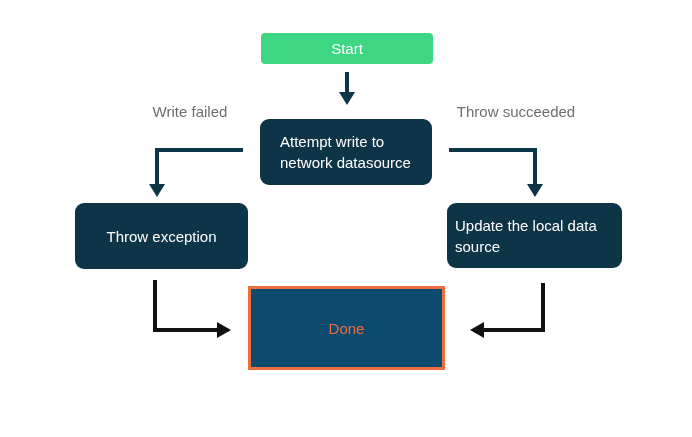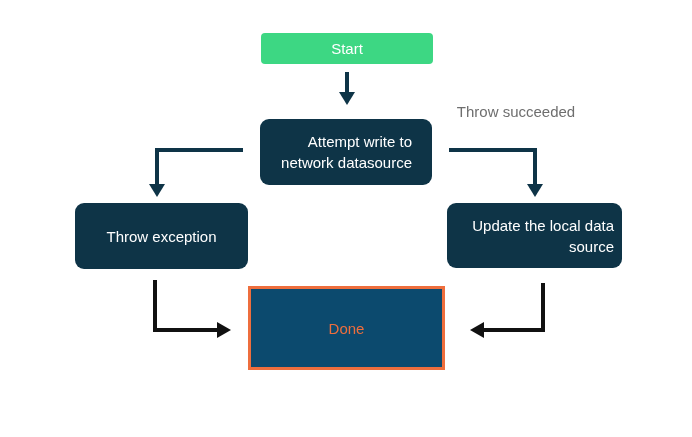--- a/index.html
+++ b/index.html
@@ -20,21 +20,21 @@
     height: 437px;
     background: var(--bg);
     overflow: hidden;
   }
 
   .node {
     position: absolute;
     display: flex;
     align-items: center;
     justify-content: center;
-    text-align: right;
+    text-align: left;
     font-size: 15px;
     line-height: 21px;
   }
 
   .node--start {
     left: 261px; top: 33px;
     width: 172px; height: 31px;
     background: var(--green);
     color: #ffffff;
     border-radius: 4px;
@@ -140,20 +140,21 @@
   <div class="node node--start">Start</div>
 
   <div class="node node--process node--attempt">Attempt write to network datasource</div>
 
   <div class="node node--process node--throw">Throw exception</div>
 
   <div class="node node--process node--update">Update the local data source</div>
 
   <div class="node node--done">Done</div>
 
+  <div class="edge-label edge-label--failed">Write failed</div>
 
   <div class="edge-label edge-label--succeeded">Throw succeeded</div>
 
   <div class="seg seg--navy seg--start-v"></div>
   <div class="head head--down-navy hd--start"></div>
 
   <div class="seg seg--navy seg--left-h"></div>
   <div class="seg seg--navy seg--left-v"></div>
   <div class="head head--down-navy hd--left"></div>
 

